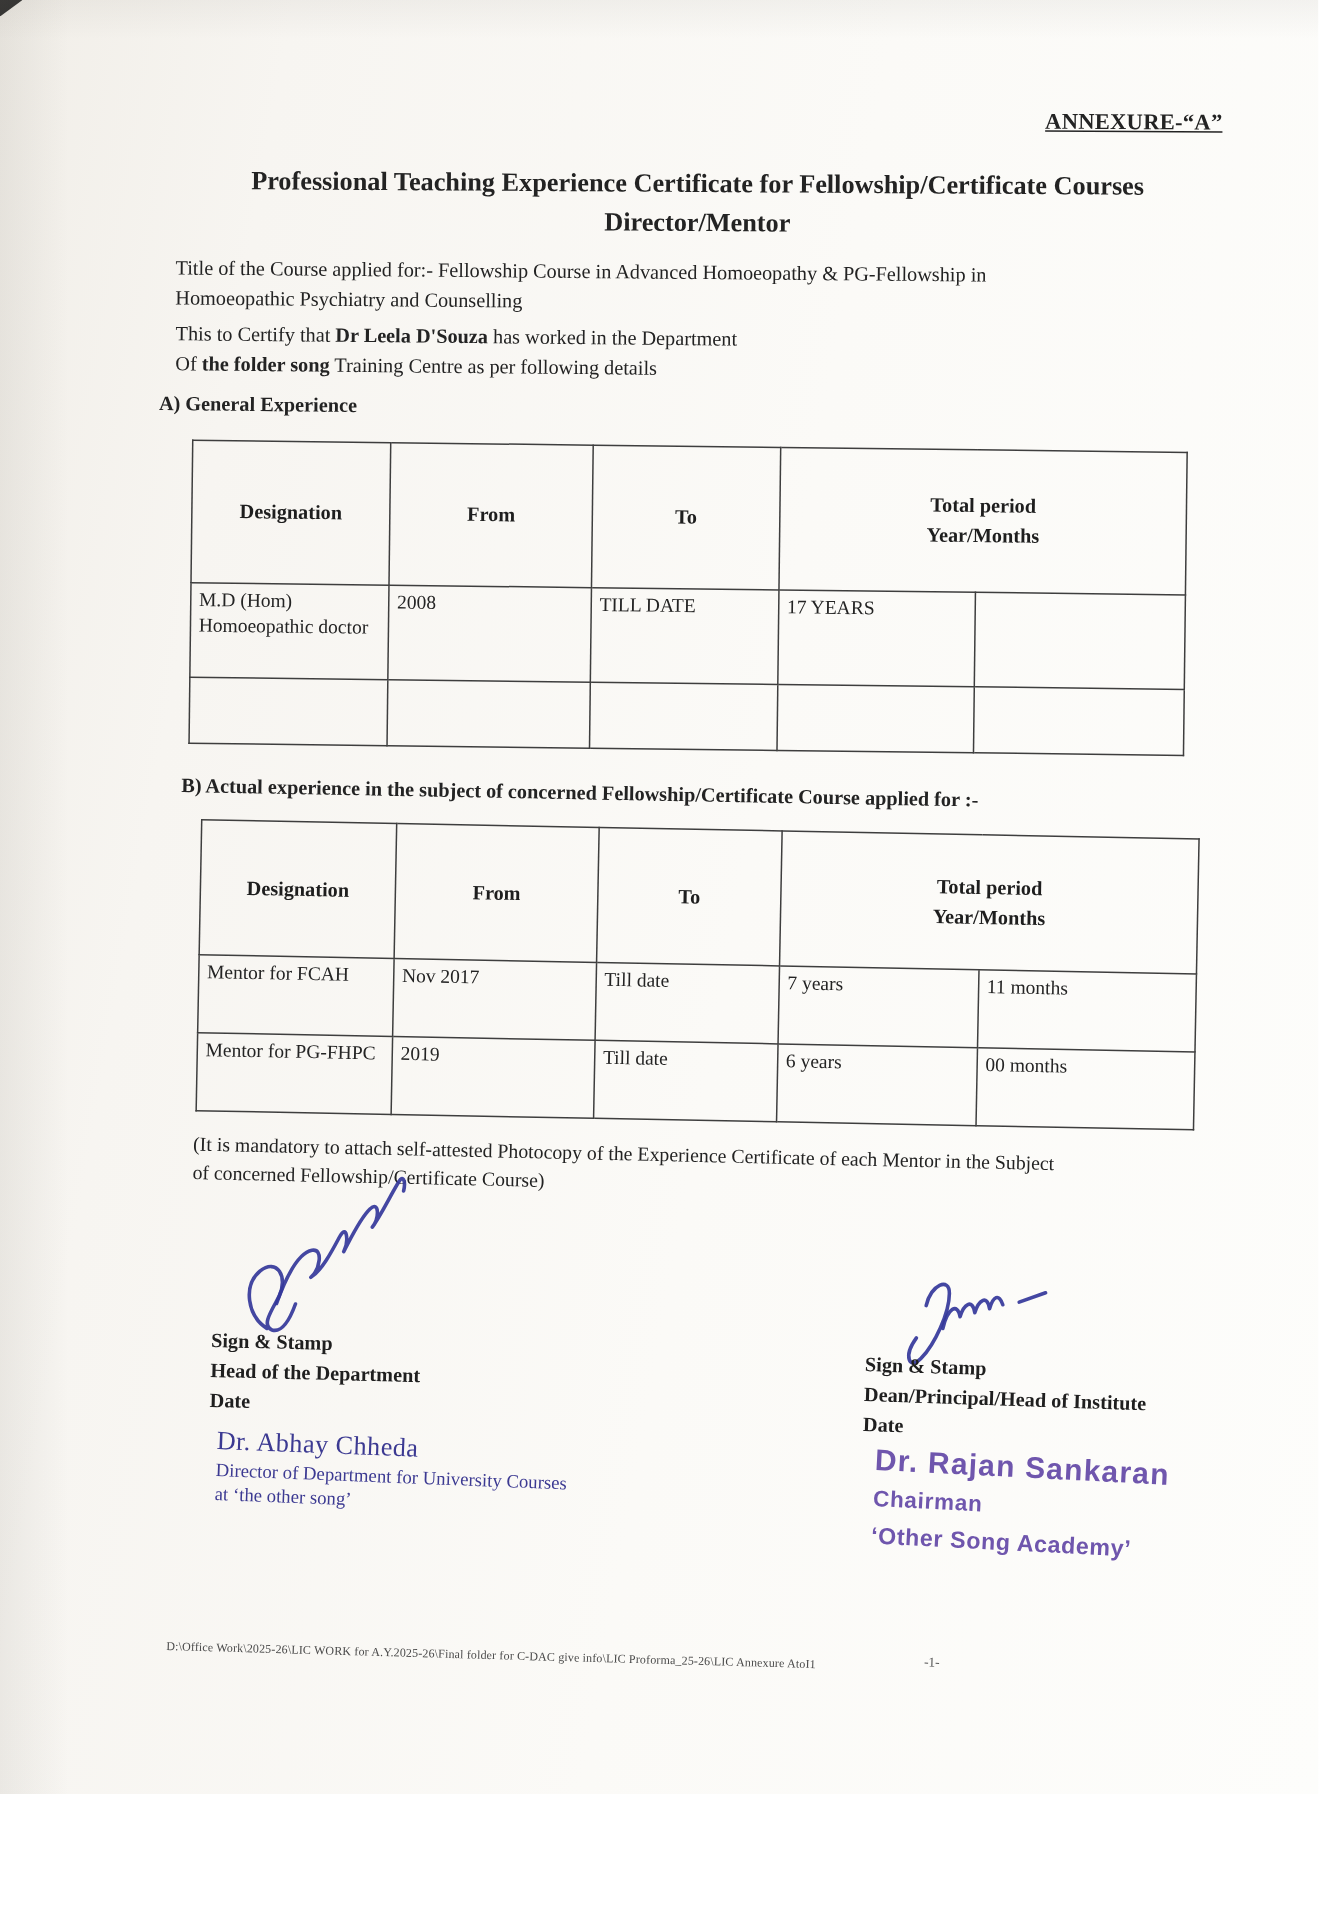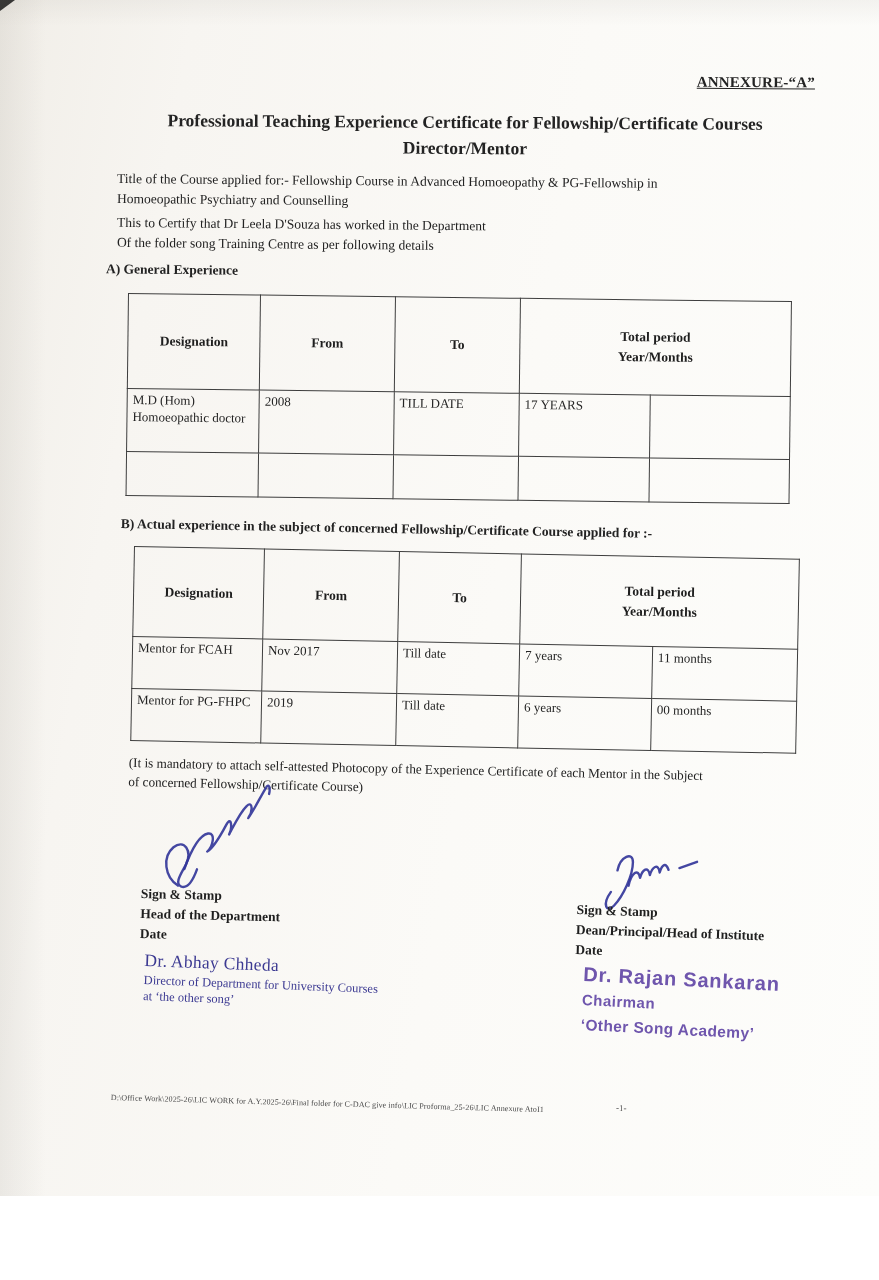--- a/index.html
+++ b/index.html
@@ -16,21 +16,21 @@
     background:#ffffff;
   }
   .paper{
     position:absolute;left:0;top:0;width:879px;height:1196px;
     background:
       linear-gradient(100deg, #f1eee8 0%, #f7f5f1 18%, #fbfaf7 55%, #fdfdfb 100%);
     overflow:hidden;
   }
   .blk{position:absolute;color:var(--text_dark);}
   .pre{white-space:pre-line;}
-  .bold{font-weight:normal;}
+  .bold{font-weight:bold;}
 
   #annexure{left:655px;top:74px;width:160px;text-align:right;
     font-size:15px;font-weight:bold;text-decoration:underline;
     transform:rotate(.3deg);letter-spacing:.2px;}
   #title{left:50px;top:109px;width:830px;text-align:center;
     font-size:17.5px;font-weight:bold;line-height:26px;transform:rotate(.35deg);}
   #course{left:117px;top:172px;width:690px;font-size:13.5px;line-height:19.5px;transform:rotate(.5deg);}
   #certify{left:117px;top:216px;width:660px;font-size:13.5px;line-height:19.5px;transform:rotate(.55deg);}
   #headA{left:106px;top:262px;font-size:13.5px;font-weight:bold;transform:rotate(.6deg);}
   #headB{left:121px;top:516px;width:710px;font-size:13.5px;font-weight:bold;transform:rotate(1.05deg);transform-origin:top left;}

